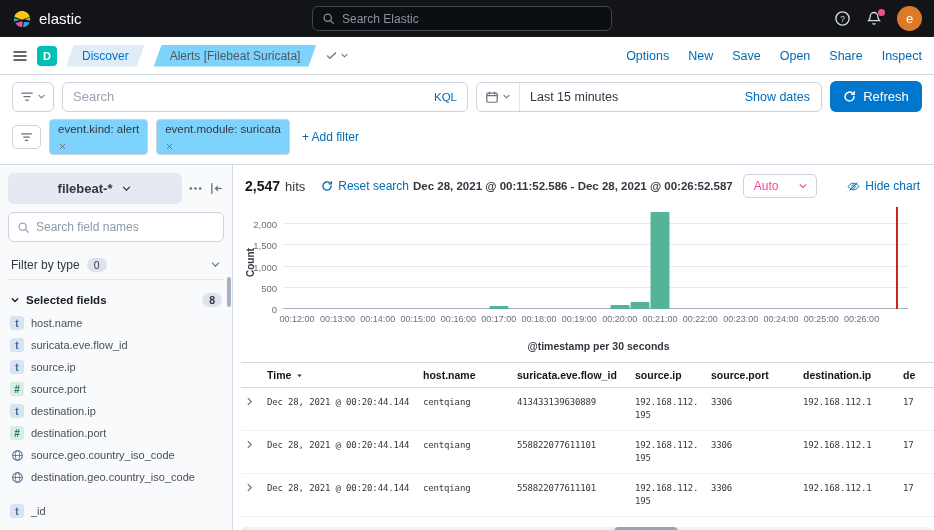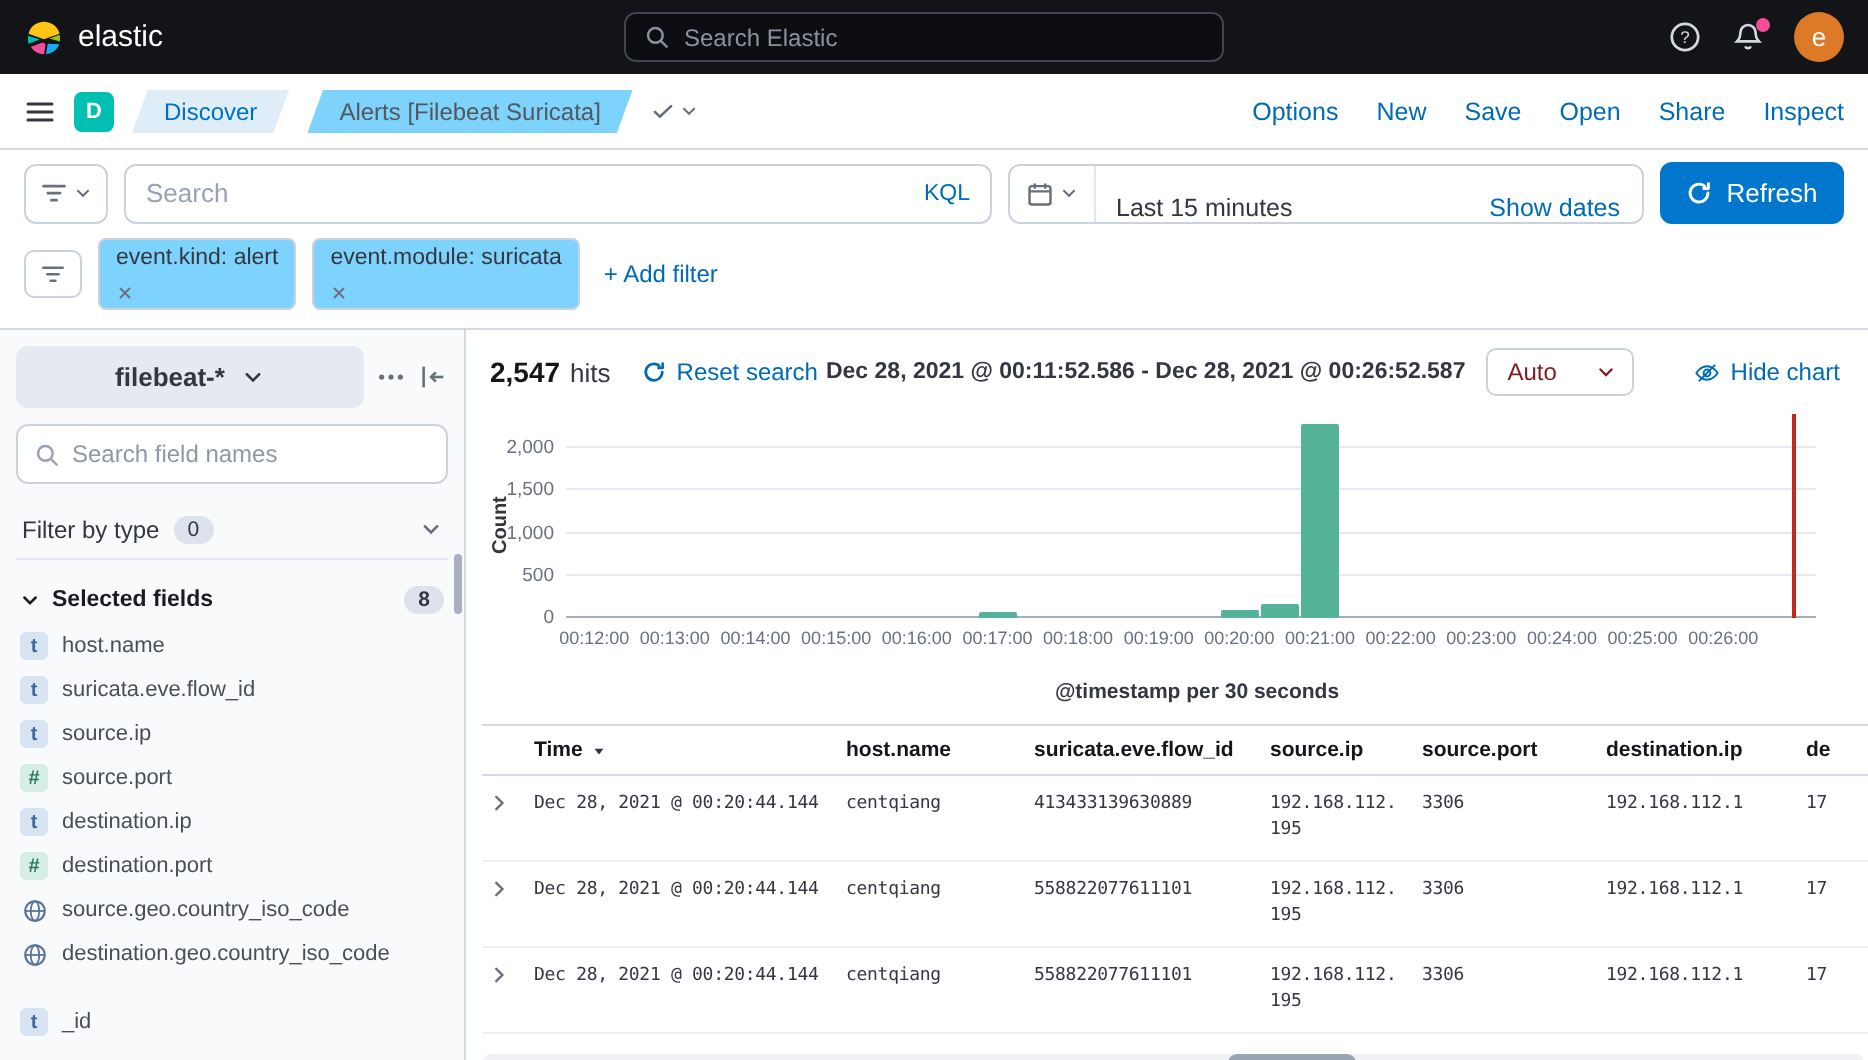--- a/index.html
+++ b/index.html
@@ -29,21 +29,21 @@
   .nav-actions { margin-left:auto; display:flex; gap:19px; }
   .nav-action { color:#006BB4; font-size:12.5px; cursor:pointer; white-space:nowrap; }
 
   
   .querybar { display:flex; align-items:center; gap:8px; padding:6px 12px 4px; background:#fff; }
   .sq-btn { height:30px; border:1px solid #CBD2DD; border-radius:6px; background:#fff; display:flex; align-items:center; gap:3px; color:#69707D; padding:0 7px; cursor:pointer; }
   .search-box { flex:1; height:30px; border:1px solid #CBD2DD; border-radius:6px; display:flex; align-items:center; gap:22px; padding:0 10px; background:#fff; color:#98A2B3; }
   .search-box input { flex:1; border:0; outline:0; font-size:13px; color:#343741; font-family:inherit; }
   .search-box input::placeholder { color:#98A2B3; }
   .kql { color:#006BB4; font-size:11.5px; cursor:pointer; }
-  .datepicker { width:318px; height:30px; border:1px solid #CBD2DD; border-radius:6px; display:flex; align-items:flex-end; background:#fff; }
+  .datepicker { width:346px; height:30px; border:1px solid #CBD2DD; border-radius:6px; display:flex; align-items:center; background:#fff; }
   .cal-btn { display:flex; align-items:center; gap:3px; padding:0 8px; height:100%; border-right:1px solid #E2E6ED; color:#69707D; cursor:pointer; }
   .date-text { padding:0 10px; font-size:12.5px; color:#343741; cursor:pointer; }
   .show-dates { margin-left:auto; padding-right:11px; color:#006BB4; font-size:12.5px; cursor:pointer; }
   .refresh-btn { height:31px; width:92px; background:#0077CC; color:#fff; border:none; border-radius:6px; font-size:13px; display:flex; align-items:center; justify-content:center; gap:7px; cursor:pointer; font-family:inherit; }
 
   
   .filterbar { display:flex; align-items:center; gap:8px; padding:3px 12px 9px; border-bottom:1px solid #D3DAE6; background:#fff; }
   .filter-icon-btn { width:29px; height:24px; border:1px solid #CBD2DD; border-radius:5px; background:#fff; display:flex; align-items:center; justify-content:center; color:#69707D; cursor:pointer; }
   .pill { display:flex; align-items:flex-start; gap:7px; border:1px solid #CBD2DD; background:#7dd3fc; border-radius:4px; padding:3px 8px; font-size:11.5px; color:#343741; cursor:pointer;flex-direction:column; }
   .pill-x { color:#69707D; display:flex; cursor:pointer; }
@@ -75,21 +75,21 @@
   .fname { font-size:11px; color:#4a4f57; white-space:nowrap; }
   .side-scrollthumb { position:absolute; right:1px; top:112px; width:4px; height:30px; border-radius:2px; background:#A8B1BF; }
 
   
   .main { position:relative; flex:1; overflow:hidden; }
   .hitsbar { display:flex; align-items:center; padding:9px 14px 5px 12px; }
   .hits-num { font-size:14px; font-weight:700; color:#14161a; }
   .hits-label { font-size:13px; color:#343741; margin-left:5px; }
   .reset { display:flex; gap:5px; align-items:center; color:#006BB4; font-size:12px; margin-left:16px; cursor:pointer; }
   .range { font-size:11.5px; font-weight:600; color:#343741; margin-left:4px; white-space:nowrap; }
-  .interval-select { margin-left:10px; display:flex; align-items:center; justify-content:space-between; min-width:74px; border:1px solid #CBD2DD; border-radius:5px; padding:4px 8px 4px 10px; font-size:12px; color:#7f1d1d; gap:10px; cursor:pointer; background:#fff; }
+  .interval-select { margin-left:10px; display:flex; align-items:center; justify-content:space-between; min-width:74px; border:1px solid #CBD2DD; border-radius:5px; padding:4px 8px 4px 10px; font-size:12px; color:#ec4899; gap:10px; cursor:pointer; background:#fff; }
   .hide-chart { margin-left:auto; display:flex; gap:5px; align-items:center; color:#006BB4; font-size:12px; cursor:pointer; white-space:nowrap; }
 
   .chart { position:relative; height:128px; margin:2px 10px 0 4px; }
   .ylab { position:absolute; left:8px; top:72px; transform:rotate(-90deg); transform-origin:left top; font-size:10px; font-weight:700; color:#343741; }
   .plot { position:absolute; left:46px; right:16px; top:2px; bottom:24px; }
   .gridline { position:absolute; left:0; right:0; height:1px; background:#E6E9EF; }
   .gridline.baseline { background:#A6AEBB; }
   .ytick { position:absolute; left:-44px; width:38px; text-align:right; font-size:9.5px; color:#69707D; transform:translateY(50%); }
   .bar { position:absolute; bottom:0; width:19px; transform:translateX(-50%); border-radius:1px 1px 0 0; }
   .time-marker { position:absolute; top:0; bottom:0; width:2px; transform:translateX(-50%); }

